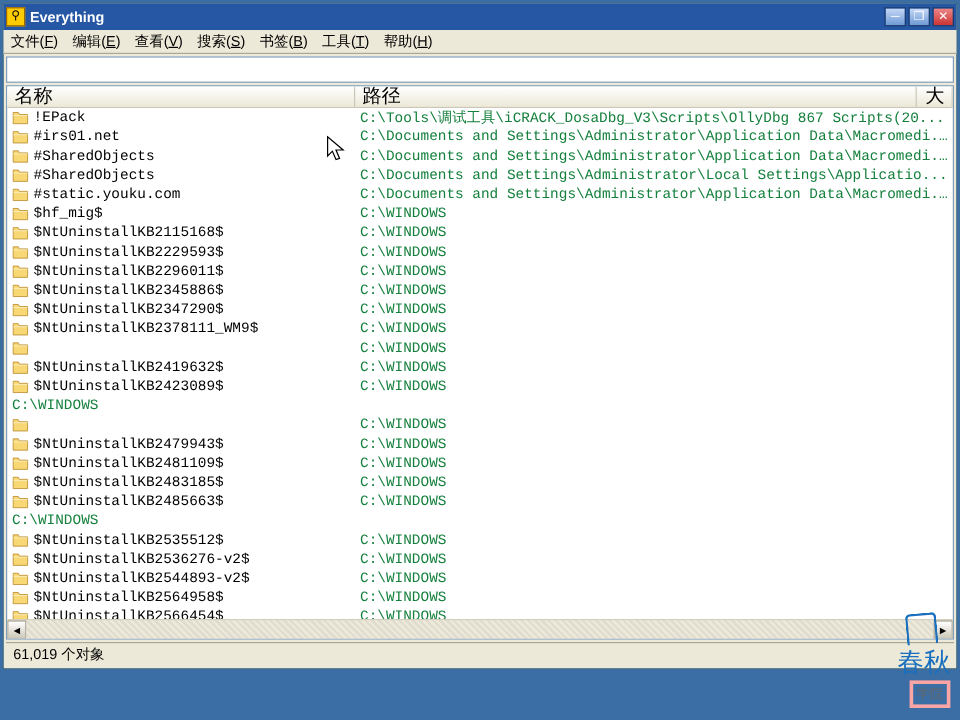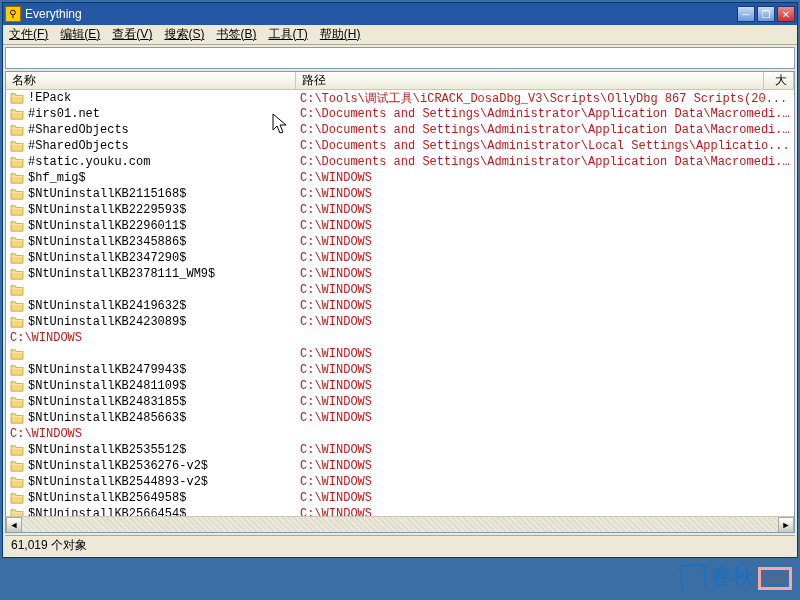--- a/index.html
+++ b/index.html
@@ -1,43 +1,43 @@
 <!DOCTYPE html>
 <html><head>
 <meta charset="utf-8">
 <style>
   * { margin: 0; padding: 0; box-sizing: border-box; }
   html, body { width: 800px; height: 600px; overflow: hidden; font-family: "SimSun", "宋体", sans-serif; font-size: 12px; background: #3a6ea5; }
   .window { position: absolute; left: 2px; top: 2px; width: 796px; height: 556px; background: #ece9d8; border: 1px solid #003c74; display: flex; flex-direction: column; }
   .titlebar { height: 22px; background: linear-gradient(to bottom, #0a246a 0%, #3a6ea5 50%, #0a246a 100%); background: #2557a4; display: flex; align-items: center; padding: 0 2px; color: #fff; }
   .titlebar-icon { width: 16px; height: 16px; margin-right: 4px; background: #ffcc00; border: 1px solid #996600; display: inline-block; font-size: 10px; line-height: 14px; text-align: center; color: #000; }
-  .titlebar-text { flex: 1; font-size: 12px; font-weight: normal; }
+  .titlebar-text { flex: 1; font-size: 12px; font-weight: bold; }
   .win-controls { display: flex; gap: 2px; }
   .win-btn { width: 18px; height: 16px; background: linear-gradient(to bottom,#c6d9f7,#6e9ad6); border: 1px solid #1d3c6e; display: flex; align-items: center; justify-content: center; font-size: 10px; color: #fff; cursor: pointer; }
   .win-btn.close { background: linear-gradient(to bottom,#e88,#c33); }
   .menubar { height: 20px; background: #ece9d8; display: flex; align-items: center; border-bottom: 1px solid #aca899; }
-  .menu-item { padding: 0 6px; height: 100%; display: flex; align-items: center; cursor: default; text-decoration: underline; }
+  .menu-item { padding: 0 6px; height: 100%; display: flex; align-items: center; cursor: default; }
   .menu-access { text-decoration: underline; }
   .searchbar { height: 22px; border: 1px solid #7f9db9; margin: 2px; background: #fff; }
   .listview { flex: 1; margin: 0 2px 2px 2px; border: 1px solid #7f9db9; background: #fff; display: flex; flex-direction: column; overflow: hidden; position: relative; }
   .headers { height: 18px; display: flex; background: linear-gradient(to bottom,#fff,#ece9d8); border-bottom: 1px solid #cbc7b8; flex-shrink: 0; }
-  .headers .col { border-right: 1px solid #cbc7b8; padding: 2px 6px; font-size: 12px; display: flex; align-items: center; cursor: default; }
+  .headers .col { border-right: 1px solid #cbc7b8; padding: 2px 6px; font-size: 16px; display: flex; align-items: center; cursor: default; }
   .col-name { width: 290px; }
   .col-path { flex: 1; }
   .col-size { width: 30px; text-align: right; justify-content: flex-end; }
   .rows { flex: 1; overflow: hidden; font-family: "SimSun","Courier New", monospace; }
   .row { display: flex; height: 16px; align-items: center; white-space: nowrap; }
   .row .c-name { width: 290px; padding-left: 4px; display: flex; align-items: center; overflow: hidden; }
-  .row .c-path { flex: 1; padding-left: 4px; overflow: hidden; text-overflow: ellipsis; color: #b91c1c; }
+  .row .c-path { flex: 1; padding-left: 4px; overflow: hidden; text-overflow: ellipsis; color: #15803d; }
   .folder-icon { width: 14px; height: 12px; margin-right: 4px; flex-shrink: 0; }
   .hscroll { height: 16px; background: #ece9d8; border-top: 1px solid #cbc7b8; display: flex; align-items: center; flex-shrink: 0; }
   .hscroll .arrow { width: 16px; height: 16px; background: linear-gradient(to bottom,#fff,#cbc7b8); border: 1px solid #aca899; display:flex;align-items:center;justify-content:center;font-size:9px;cursor:pointer; }
   .hscroll .track { flex: 1; height: 16px; background: repeating-linear-gradient(45deg,#ece9d8,#ece9d8 2px,#e0ddd0 2px,#e0ddd0 4px); }
   .statusbar { height: 20px; background: #ece9d8; border-top: 1px solid #aca899; display: flex; align-items: center; padding: 0 6px; margin: 0 2px 2px 2px; }
-  .watermark { position: absolute; right: 8px; bottom: 8px; display: flex; align-items: center; color: #1a6fbf; font-size: 22px; font-family: Liberation Serif, serif; pointer-events: none; }
+  .watermark { position: absolute; right: 8px; bottom: 8px; display: flex; align-items: center; color: #1a6fbf; font-size: 22px; font-family: Liberation Serif, serif; pointer-events: none; flex-direction: column; }
   .watermark-icon { width: 26px; height: 26px; border: 2px solid #1a6fbf; border-radius: 4px 4px 0 0; border-bottom: none; margin-right: 4px; position: relative; transform: rotate(-5deg); }
   .watermark-sub { font-size: 11px; border: 3px solid #fca5a5; padding: 1px 3px; margin-left: 4px; color: #666; align-self: flex-end; margin-bottom: 2px; }
   .cursor { position: absolute; left: 272px; top: 113px; pointer-events: none; z-index: 100; }
 </style>
 </head>
 <body>
 
 <div class="window">
 
   <div class="titlebar">

